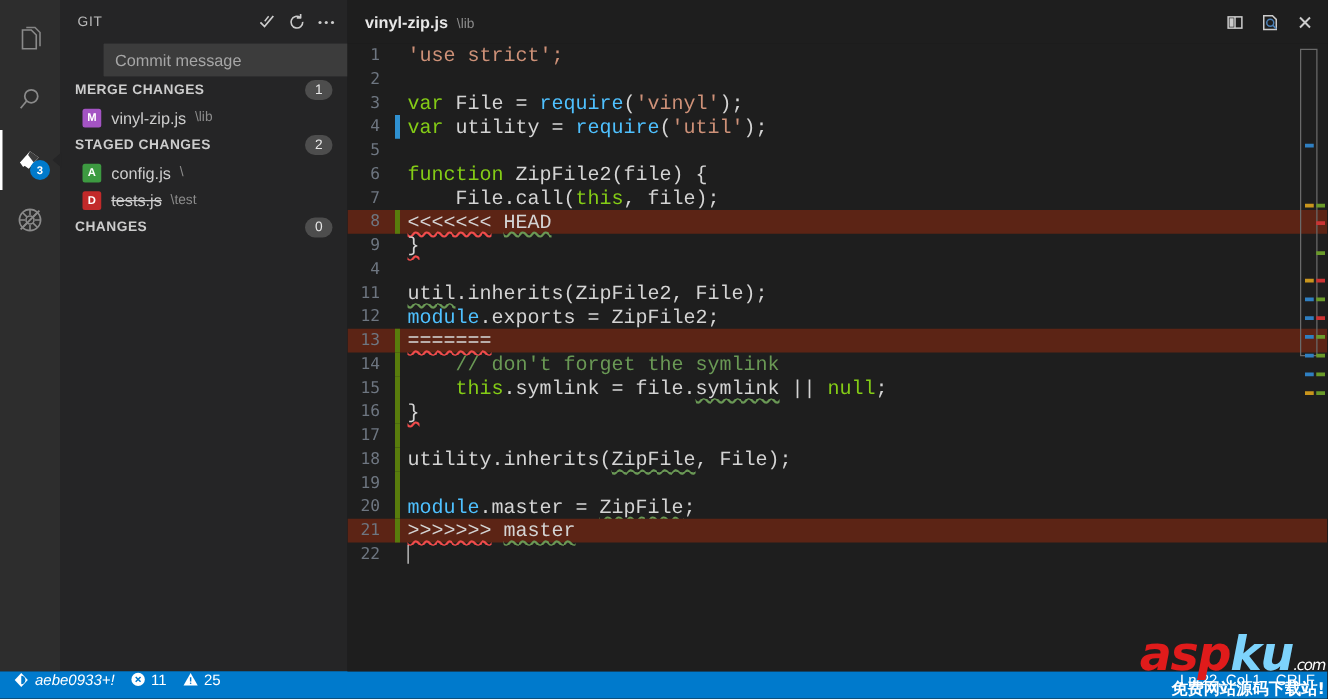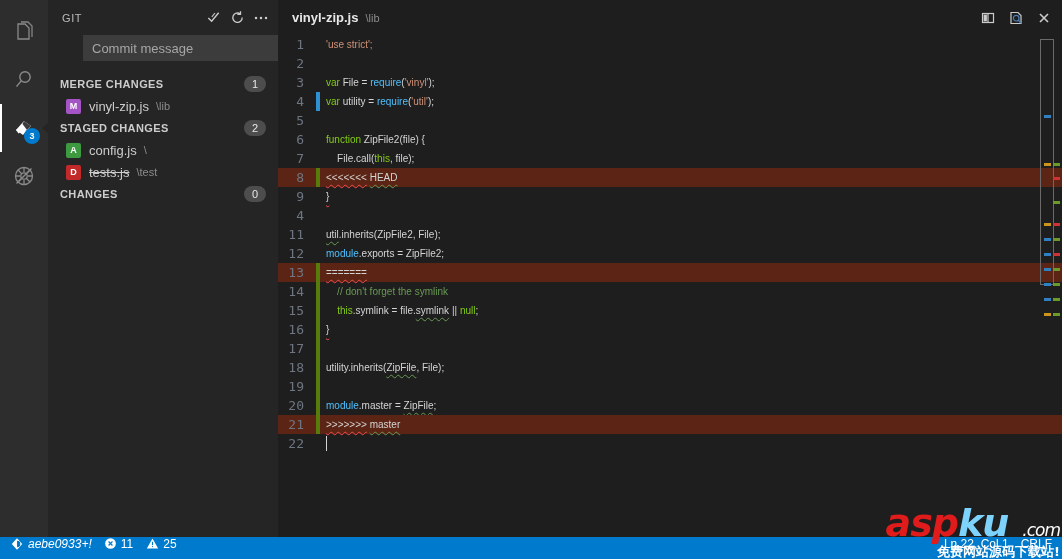--- a/index.html
+++ b/index.html
@@ -48,21 +48,21 @@
     width:22px;height:22px;display:flex;align-items:center;justify-content:center;cursor:pointer;
   }
   .commit-wrap{padding:0 12px;}
   .commit-input{
     width:100%;box-sizing:border-box;height:26px;background:#3c3c3c;border:1px solid #3c3c3c;
     color:#cccccc;font-size:13px;padding:0 8px;outline:none;
     font-family:"Liberation Sans",sans-serif;
     margin-left:23px;
   }
   .commit-input::placeholder{color:#a6a6a6;}
-  .sb-list{margin-top:12px;}
+  .sb-list{margin-top:0;}
   .grp-header{
     height:22px;display:flex;align-items:center;padding:0 12px;box-sizing:border-box;cursor:pointer;
   }
   .grp-name{
     flex:1;color:#cccccc;font-size:11px;font-weight:bold;letter-spacing:.4px;text-transform:uppercase;
   }
   .grp-count{
     min-width:22px;height:16px;border-radius:8px;background:#4d4d4d;color:#e7e7e7;
     font-size:11px;line-height:16px;text-align:center;padding:0 6px;box-sizing:border-box;
   }
@@ -95,21 +95,21 @@
     height:19px;display:flex;align-items:center;position:relative;white-space:pre;
   }
   .cl.conflict{background:#5c2415;}
   .lnum{
     width:38px;flex:0 0 38px;text-align:right;color:#6e7681;font-size:13px;padding-right:12px;
     box-sizing:border-box;font-family:"DejaVu Sans Mono",monospace;
   }
   .gutter{width:4px;flex:0 0 4px;height:19px;}
   .gutter.green{background:#587c0c;}
   .gutter.blue{background:#2f91d1;}
-  .ctext{padding-left:6px;color:#d4d4d4;font-family:Liberation Sans, sans-serif;font-size:10px;}
+  .ctext{padding-left:6px;color:#d4d4d4;font-family:Liberation Mono, monospace;font-size:16px;}
   .kw{color:#84cc16;}
   .str{color:#ce9178;}
   .cmt{color:#6a9955;}
   .mod{color:#4fc1ff;}
   .plain{color:#d4d4d4;}
   .cnf{color:#d4d4d4;}
   .sq-red{text-decoration:underline wavy #f14c4c;text-underline-offset:3px;}
   .sq-grn{text-decoration:underline wavy #6a9955;text-underline-offset:3px;}
   .caret{
     display:inline-block;width:1px;height:15px;background:#d4d4d4;vertical-align:middle;
@@ -133,21 +133,21 @@
   .watermark{
     position:absolute;right:2px;bottom:1px;text-align:right;pointer-events:none;user-select:none;
     line-height:1;
   }
   .wm-main{
     font-family:"DejaVu Sans",sans-serif;font-weight:bold;font-style:italic;font-size:38px;
     letter-spacing:-1px;
   }
   .wm-a{color:#e01b1b;}
   .wm-k{color:#7dd3fc;}
-  .wm-com{color:#ffffff;font-size:17px;font-style:italic;font-weight:normal;margin-left:14px;}
+  .wm-com{color:#ffffff;font-size:12px;font-style:italic;font-weight:normal;}
   .wm-cn{
     color:#ffffff;font-size:13px;font-weight:bold;font-family:"DejaVu Sans",sans-serif;
     display:block;margin-top:3px;
   }
 </style>
 </head>
 <body>
 
 <div class="app">
   <div class="body-row">

